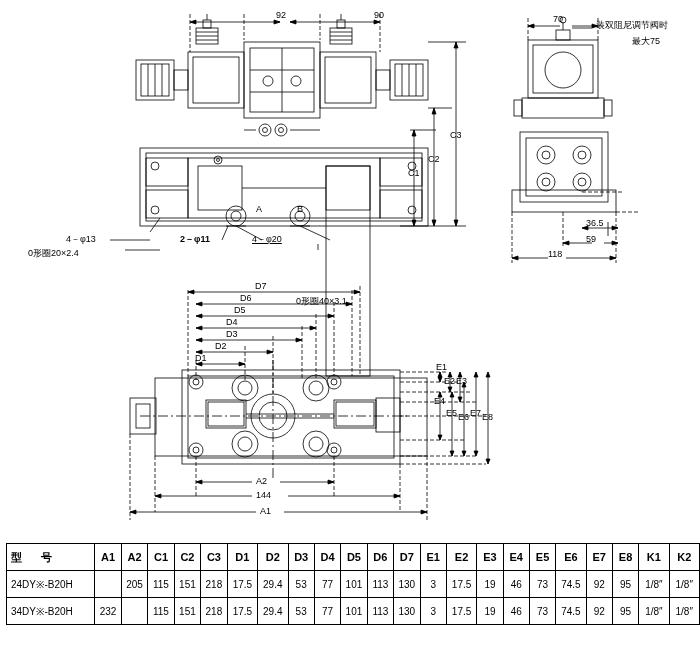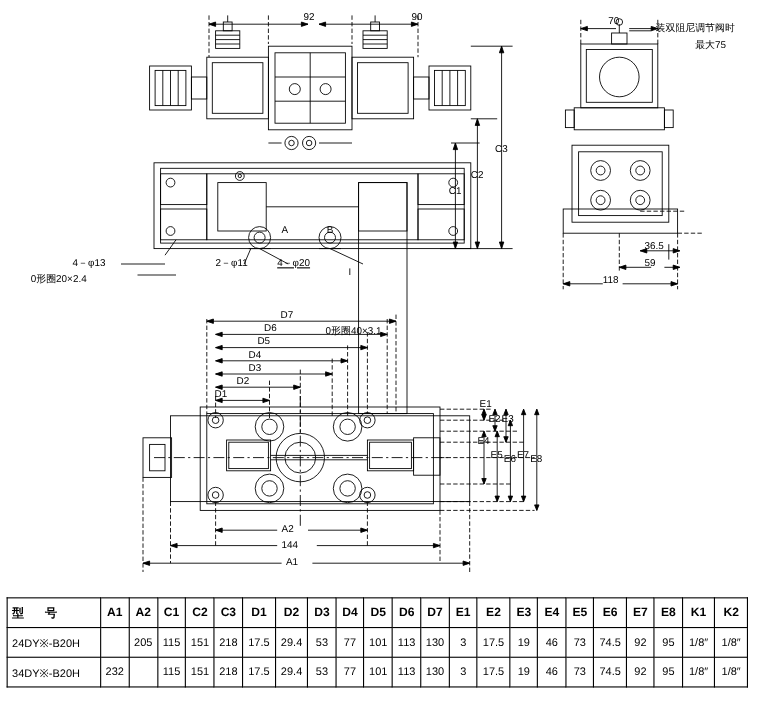--- a/index.html
+++ b/index.html
@@ -12,20 +12,21 @@
     height: 649px;
     font-family: "Liberation Sans", sans-serif;
     color: #000;
     position: relative;
     overflow: hidden;
   }
   #sheet {
     position: relative;
     width: 680px;
     height: 649px;
+    padding-left: 20px;
   }
   .lbl {
     position: absolute;
     font-size: 9px;
     line-height: 10px;
     white-space: nowrap;
     color: #000;
   }
   .lbl.cn { font-size: 9px; text-align: center; }
   svg.draw {
@@ -389,21 +390,21 @@
   </svg>
 
   <div class="lbl" style="left:276px; top:10px;">92</div>
   <div class="lbl" style="left:374px; top:10px;">90</div>
   <div class="lbl" style="left:408px; top:168px;">C1</div>
   <div class="lbl" style="left:428px; top:154px;">C2</div>
   <div class="lbl" style="left:450px; top:130px;">C3</div>
   <div class="lbl" style="left:256px; top:204px;">A</div>
   <div class="lbl" style="left:297px; top:204px;">B</div>
   <div class="lbl" style="left:66px; top:234px;">4－φ13</div>
-  <div class="lbl" style="left:196px; top:234px;">2－φ11</div>
+  <div class="lbl" style="left:180px; top:234px;font-weight:bold;">2－φ11</div>
   <div class="lbl" style="left:252px; top:234px;text-decoration:underline;">4－φ20</div>
   <div class="lbl" style="left:28px; top:248px;">0形圈20×2.4</div>
   <div class="lbl" style="left:296px; top:248px;margin-top:48px;">0形圈40×3.1</div>
 
   <div class="lbl" style="left:553px; top:14px;">70</div>
   <div class="lbl cn" style="left:596px; top:20px;">装双阻尼调节阀时</div>
   <div class="lbl cn" style="left:596px; top:36px;margin-left:36px;">最大75</div>
   <div class="lbl" style="left:586px; top:218px;">36.5</div>
   <div class="lbl" style="left:586px; top:234px;">59</div>
   <div class="lbl" style="left:548px; top:249px;">118</div>

